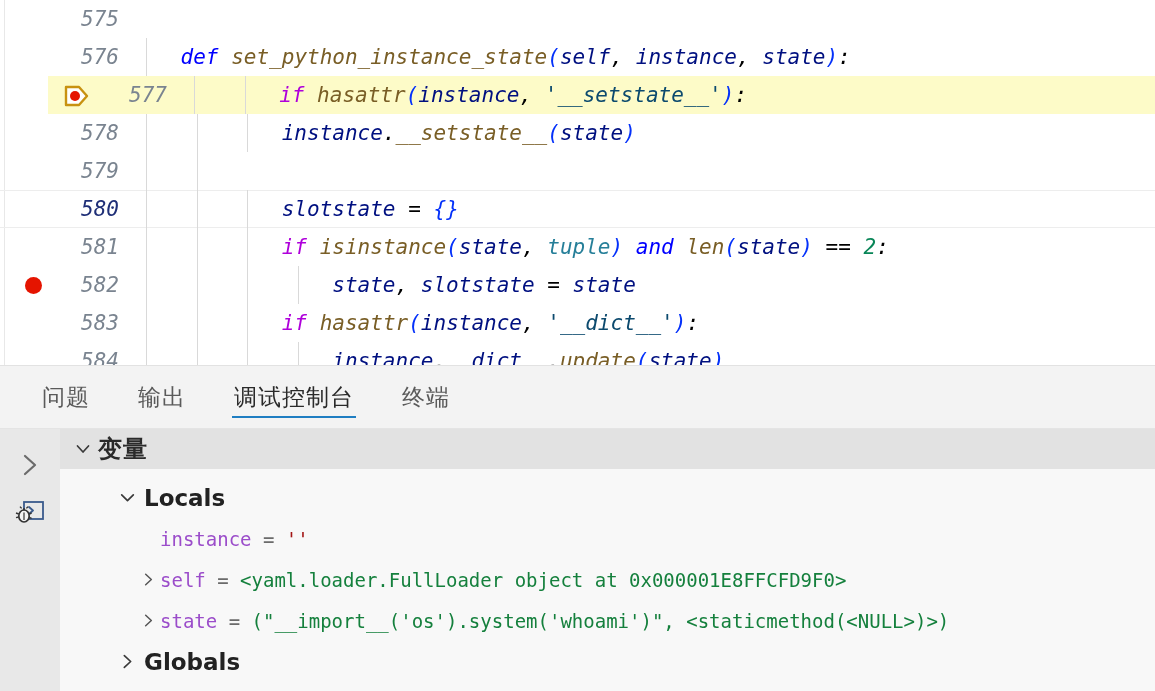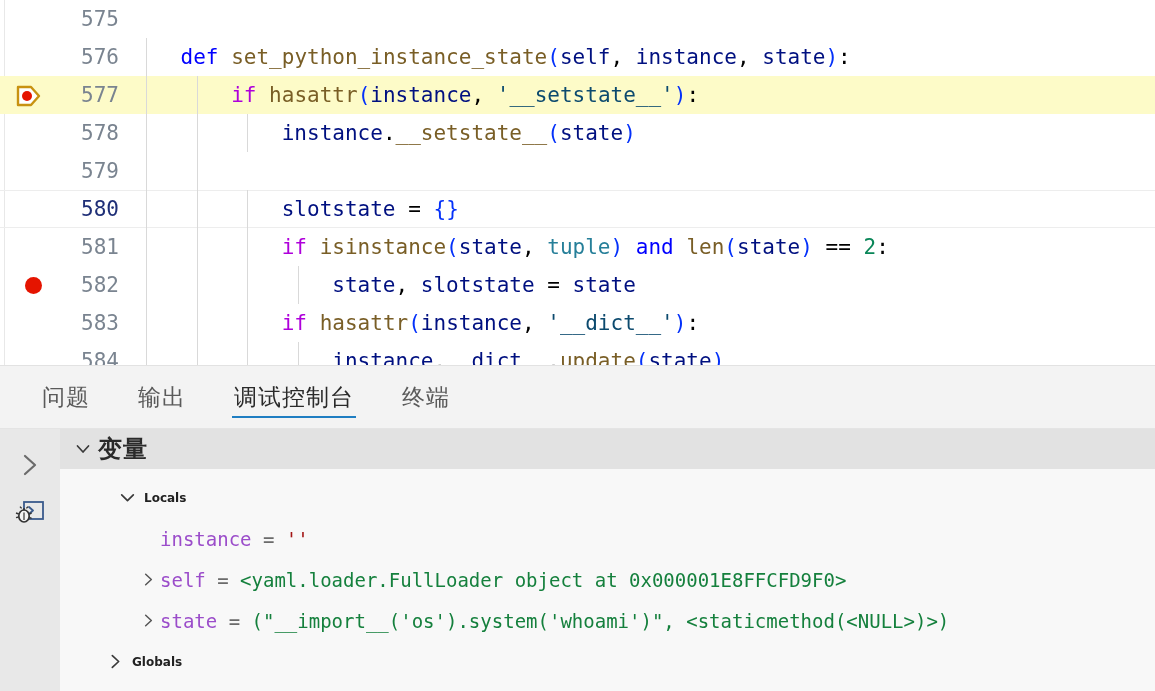--- a/index.html
+++ b/index.html
@@ -12,35 +12,36 @@
 
   #app { position: relative; width: 1155px; height: 691px; display: flex; flex-direction: column; }
 
   
   .editor {
     position: relative;
     height: 365px;
     background: #ffffff;
     overflow: hidden;
     flex: 0 0 365px;
+    font-style: italic;
   }
   .editor-edge-left {
     position: absolute; left: 0; top: 0; bottom: 0; width: 5px;
     background: #ffffff; border-right: 1px solid #e8e8e8;
   }
   .code-line {
     position: relative;
     height: 38px;
     display: flex;
     align-items: center;
     white-space: pre;
     font-family: "DejaVu Sans Mono", "Liberation Mono", monospace;
     font-size: 21px;
   }
-  .code-line.highlight { background: #fdfbc8; }
+  .code-line.highlight { background: #fdfbc8; margin-left: 48px; }
   .code-line.cursor-line::before {
     content: ""; position: absolute; left: 0; right: 0; top: 0;
     border-top: 1px solid #ededed;
   }
   .code-line.cursor-line::after {
     content: ""; position: absolute; left: 0; right: 0; bottom: 0;
     border-bottom: 1px solid #ededed;
   }
 
   .glyph {
@@ -173,21 +174,21 @@
   }
   .var-twisty {
     flex: 0 0 24px;
     display: flex; align-items: center; justify-content: center;
   }
   .var-twisty.empty { visibility: hidden; }
   .scope-row {
     height: 41px;
     display: flex; align-items: center;
     font-family: "DejaVu Sans", "Liberation Sans", sans-serif;
-    font-size: 12px; font-weight: bold; color: #222222;
+    font-size: 23px; font-weight: bold; color: #222222;
     cursor: pointer;
   }
   .v-name  { color: #9b4dca; }
   .v-eq    { color: #6b6b6b; }
   .v-str   { color: #a31515; }
   .v-gray  { color: #15803d; }
 
   .chev { display: block; }
 </style>
 </head>
@@ -273,21 +274,21 @@
             </div>
             <div class="var-row" style="padding-left: 76px;"><span class="var-twisty empty"><svg width="17" height="17" viewBox="0 0 18 18">
                   <path d="M6 3.5 L12 9 L6 14.5" fill="none" stroke="#555555" stroke-width="1.6" stroke-linecap="round" stroke-linejoin="round"></path>
                 </svg></span><span class="v-name">instance</span><span class="v-eq"> = </span><span class="v-str">''</span></div>
             <div class="var-row" style="padding-left: 76px;"><span class="var-twisty"><svg width="17" height="17" viewBox="0 0 18 18">
                   <path d="M6 3.5 L12 9 L6 14.5" fill="none" stroke="#555555" stroke-width="1.6" stroke-linecap="round" stroke-linejoin="round"></path>
                 </svg></span><span class="v-name">self</span><span class="v-eq"> = </span><span class="v-gray">&lt;yaml.loader.FullLoader object at 0x000001E8FFCFD9F0&gt;</span></div>
             <div class="var-row" style="padding-left: 76px;"><span class="var-twisty"><svg width="17" height="17" viewBox="0 0 18 18">
                   <path d="M6 3.5 L12 9 L6 14.5" fill="none" stroke="#555555" stroke-width="1.6" stroke-linecap="round" stroke-linejoin="round"></path>
                 </svg></span><span class="v-name">state</span><span class="v-eq"> = </span><span class="v-gray">("__import__('os').system('whoami')", &lt;staticmethod(&lt;NULL&gt;)&gt;)</span></div>
-            <div class="scope-row" style="padding-left: 46px;">
+            <div class="scope-row" style="padding-left: 58px;">
               <span style="width: 26px; display: flex; align-items: center;">
                 <svg width="19" height="19" viewBox="0 0 18 18">
                   <path d="M6 3.5 L12 9 L6 14.5" fill="none" stroke="#3a3a3a" stroke-width="1.6" stroke-linecap="round" stroke-linejoin="round"></path>
                 </svg>
               </span>
               <span>Globals</span>
             </div>
           </div>
       </div>
 

